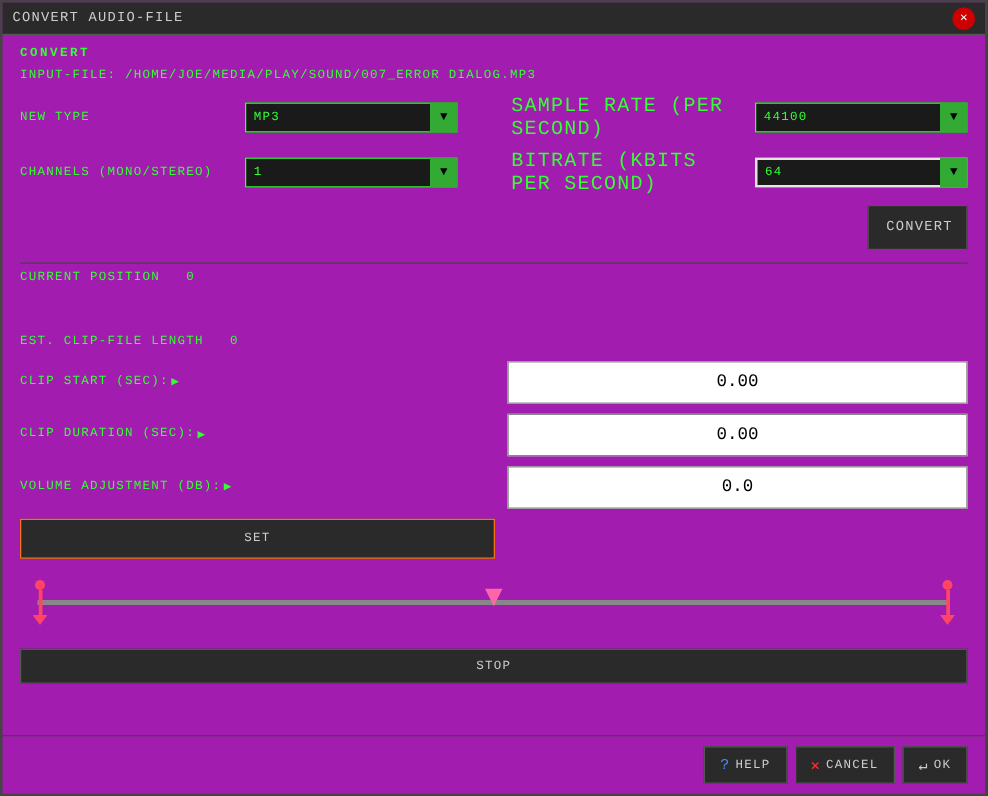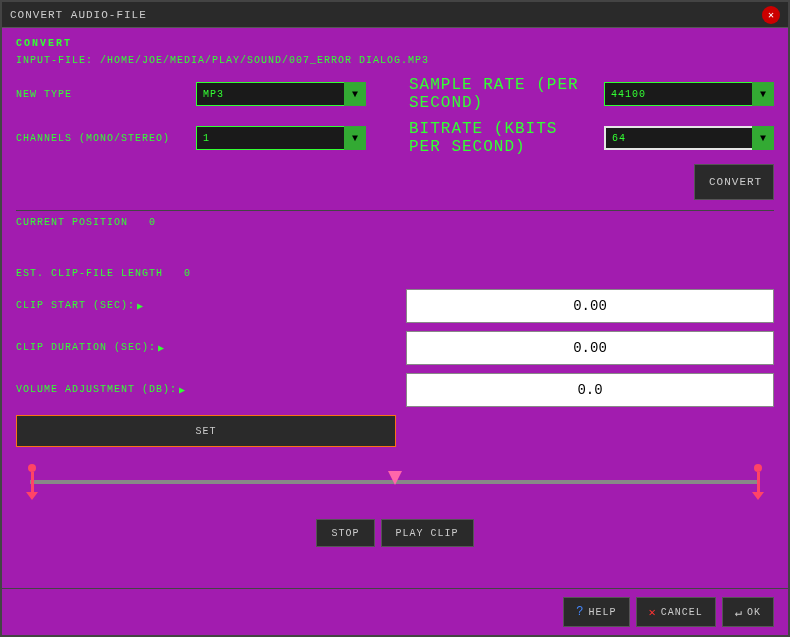--- a/index.html
+++ b/index.html
@@ -250,23 +250,24 @@
       top: 50%;
       left: 14px;
       right: 14px;
       height: 4px;
       background: #888;
       transform: translateY(-50%);
     }
 
     .playback-row {
       display: flex;
-      justify-content: center;
+      justify-content: flex-end;
       gap: 6px;
       margin-top: 4px;
+      flex-direction: column;
     }
 
     .bottom-row {
       display: flex;
       justify-content: flex-end;
       gap: 6px;
       padding: 8px 14px;
       border-top: 1px solid #444;
     }
 
@@ -450,21 +451,20 @@
 
         <div style="position:absolute;right:10px;top:50%;transform:translateY(-50%);display:flex;flex-direction:column;align-items:center;cursor:pointer;">
           <div style="width:8px;height:8px;background:#ff4466;border-radius:50%;"></div>
           <div style="width:3px;height:20px;background:#ff4466;"></div>
           <div style="width:12px;height:8px;background:#ff4466;clip-path:polygon(0 0,100% 0,50% 100%);"></div>
         </div>
       </div>
 
       <div class="playback-row">
         <button class="btn">STOP</button>
-        <button class="btn">PLAY CLIP</button>
       </div>
     </div>
   </div>
 
   <div class="bottom-row">
     <button class="bottom-btn">
       <span class="btn-icon help-icon">?</span>
       <span>HELP</span>
     </button>
     <button class="bottom-btn">

